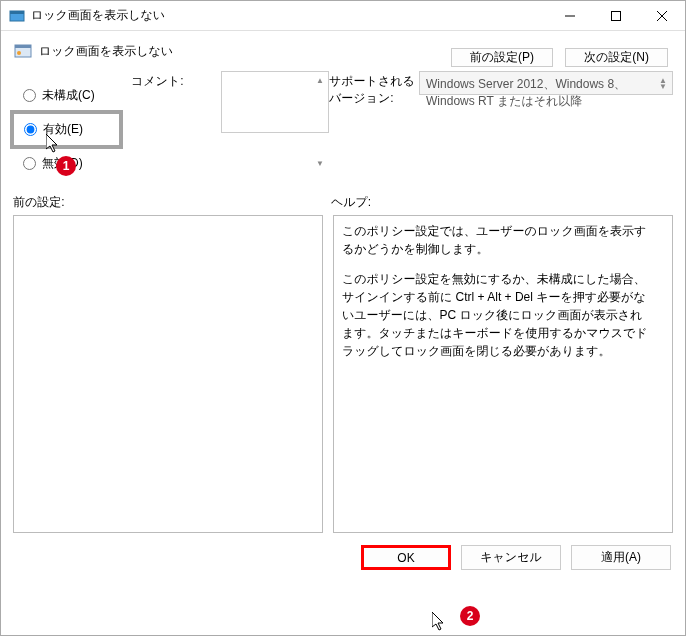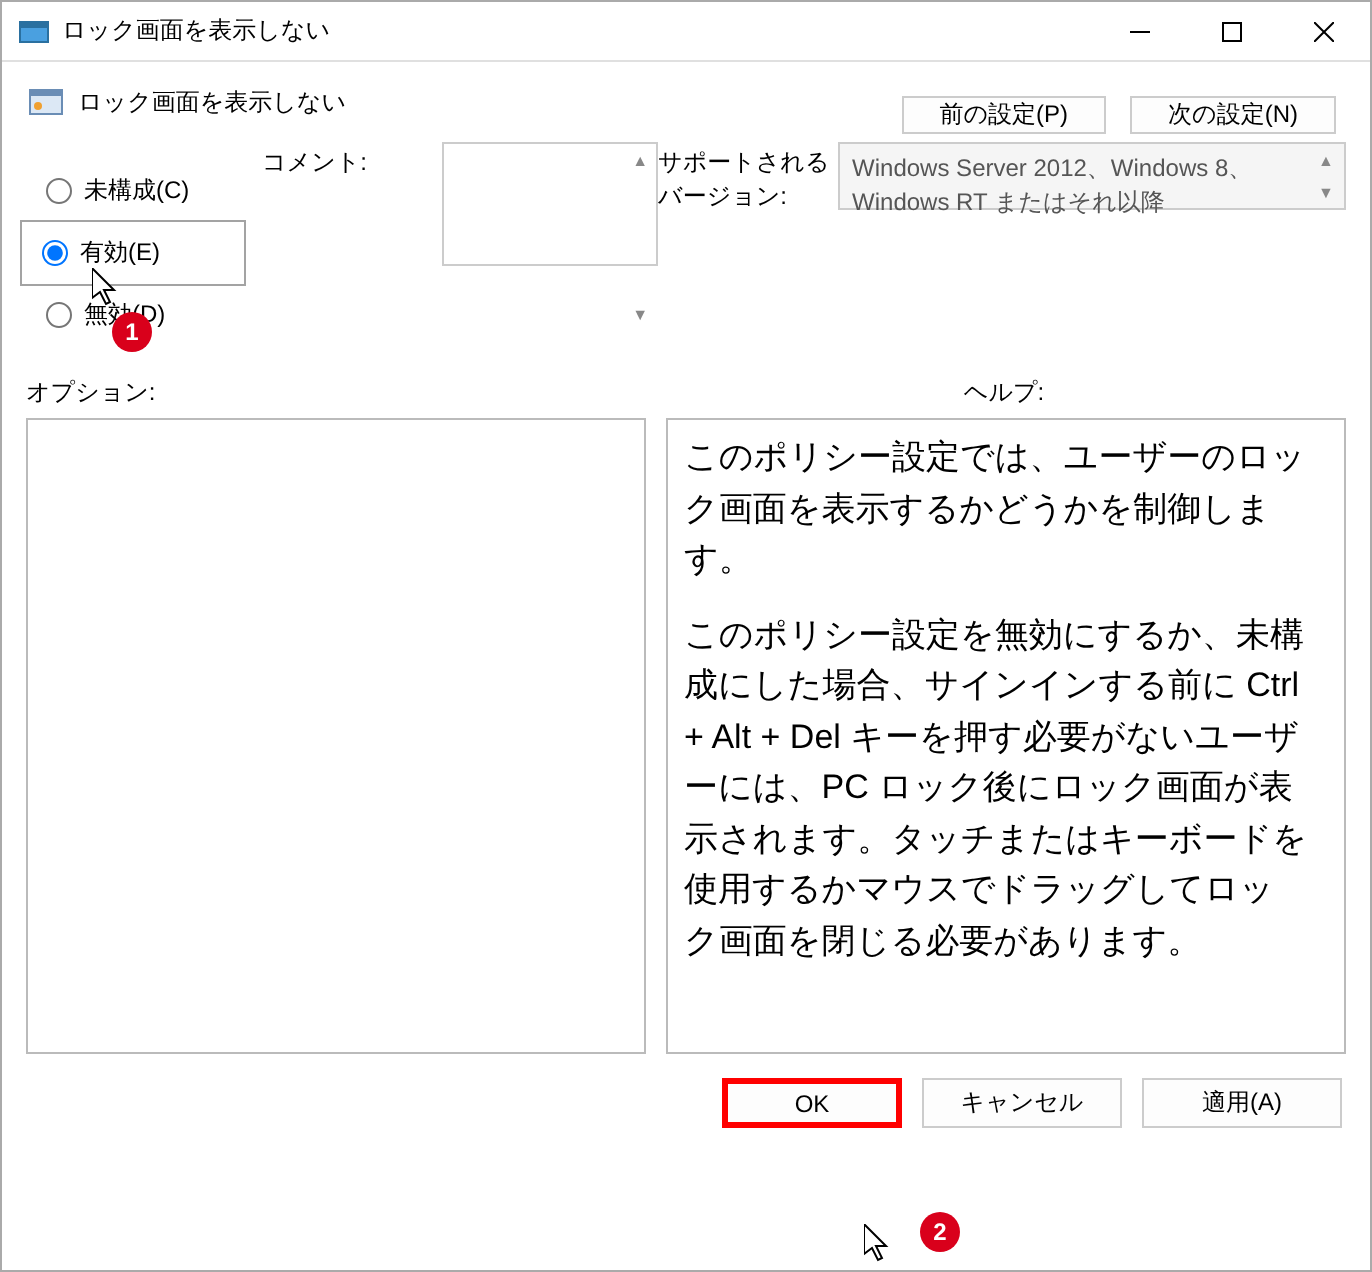--- a/index.html
+++ b/index.html
@@ -63,21 +63,21 @@
     width: 110px;
     padding-top: 10px;
   }
   .radio-row {
     display: flex; align-items: center;
     margin: 6px 0;
     font-size: 12px;
   }
   .radio-row input { margin: 0 6px 0 10px; }
   .radio-highlight {
-    border: 1px solid #a3a3a3;
+    border: 4px solid #a3a3a3;
     padding: 1px 2px 1px 0;
     margin-left: -3px;
   }
   .fields {
     flex: 1;
     display: flex;
     flex-direction: row;
   }
   .field-row { display: flex; margin-bottom: 6px; }
   .field-label { width: 90px; padding-top: 2px; }
@@ -87,52 +87,52 @@
     background: #fff;
     height: 62px;
     position: relative;
     resize: none;
   }
   .version-box {
     flex: 1;
     border: 1px solid #ccc;
     background: #f5f5f5;
     padding: 4px 18px 4px 6px;
-    height: 34px;
+    height: 24px;
     font-size: 12px;
     color: #555;
     position: relative;
   }
   .scroll-arrow {
     position: absolute;
     right: 2px;
     width: 14px; height: 14px;
     display: flex; align-items: center; justify-content: center;
     color: #888;
     font-size: 8px;
   }
   .labels-row {
     display: flex;
     padding: 8px 12px 4px 12px;
   }
   .labels-row .left { flex: 0 0 318px; }
-  .labels-row .right { flex: 1; text-align: center; }
+  .labels-row .right { flex: 1; }
   .panels {
     display: flex;
     gap: 10px;
     padding: 0 12px;
   }
   .panel {
     border: 1px solid #bbb;
     background: #fff;
     height: 318px;
     overflow: hidden;
   }
   .panel.left { flex: 0 0 310px; }
-  .panel.right { flex: 1; padding: 6px 18px 6px 8px; font-size: 17px; line-height: 1.5; position: relative; }
+  .panel.right { flex: 1; padding: 6px 18px 6px 8px; font-size: 12px; line-height: 1.5; position: relative; }
   .panel.right p { margin: 0 0 12px 0; }
   .footer {
     display: flex;
     justify-content: flex-end;
     gap: 10px;
     padding: 12px 14px;
   }
   .btn {
     border: 1px solid #ccc;
     background: #fdfdfd;
@@ -242,21 +242,21 @@
       <div class="version-box">
         <span>Windows Server 2012、Windows 8、Windows RT またはそれ以降</span>
         <span class="scroll-arrow" style="top:1px;">▲</span>
         <span class="scroll-arrow" style="bottom:1px;">▼</span>
       </div>
     </div>
   </div>
 </div>
 
 <div class="labels-row">
-  <div class="left">オプション:</div>
+  <div class="left">前の設定:</div>
   <div class="right">ヘルプ:</div>
 </div>
 
 <div class="panels">
   <div class="panel left"></div>
   <div class="panel right">
     <p>このポリシー設定では、ユーザーのロック画面を表示するかどうかを制御します。</p>
     <p>このポリシー設定を無効にするか、未構成にした場合、サインインする前に Ctrl + Alt + Del キーを押す必要がないユーザーには、PC ロック後にロック画面が表示されます。タッチまたはキーボードを使用するかマウスでドラッグしてロック画面を閉じる必要があります。</p>
   </div>
 </div>

